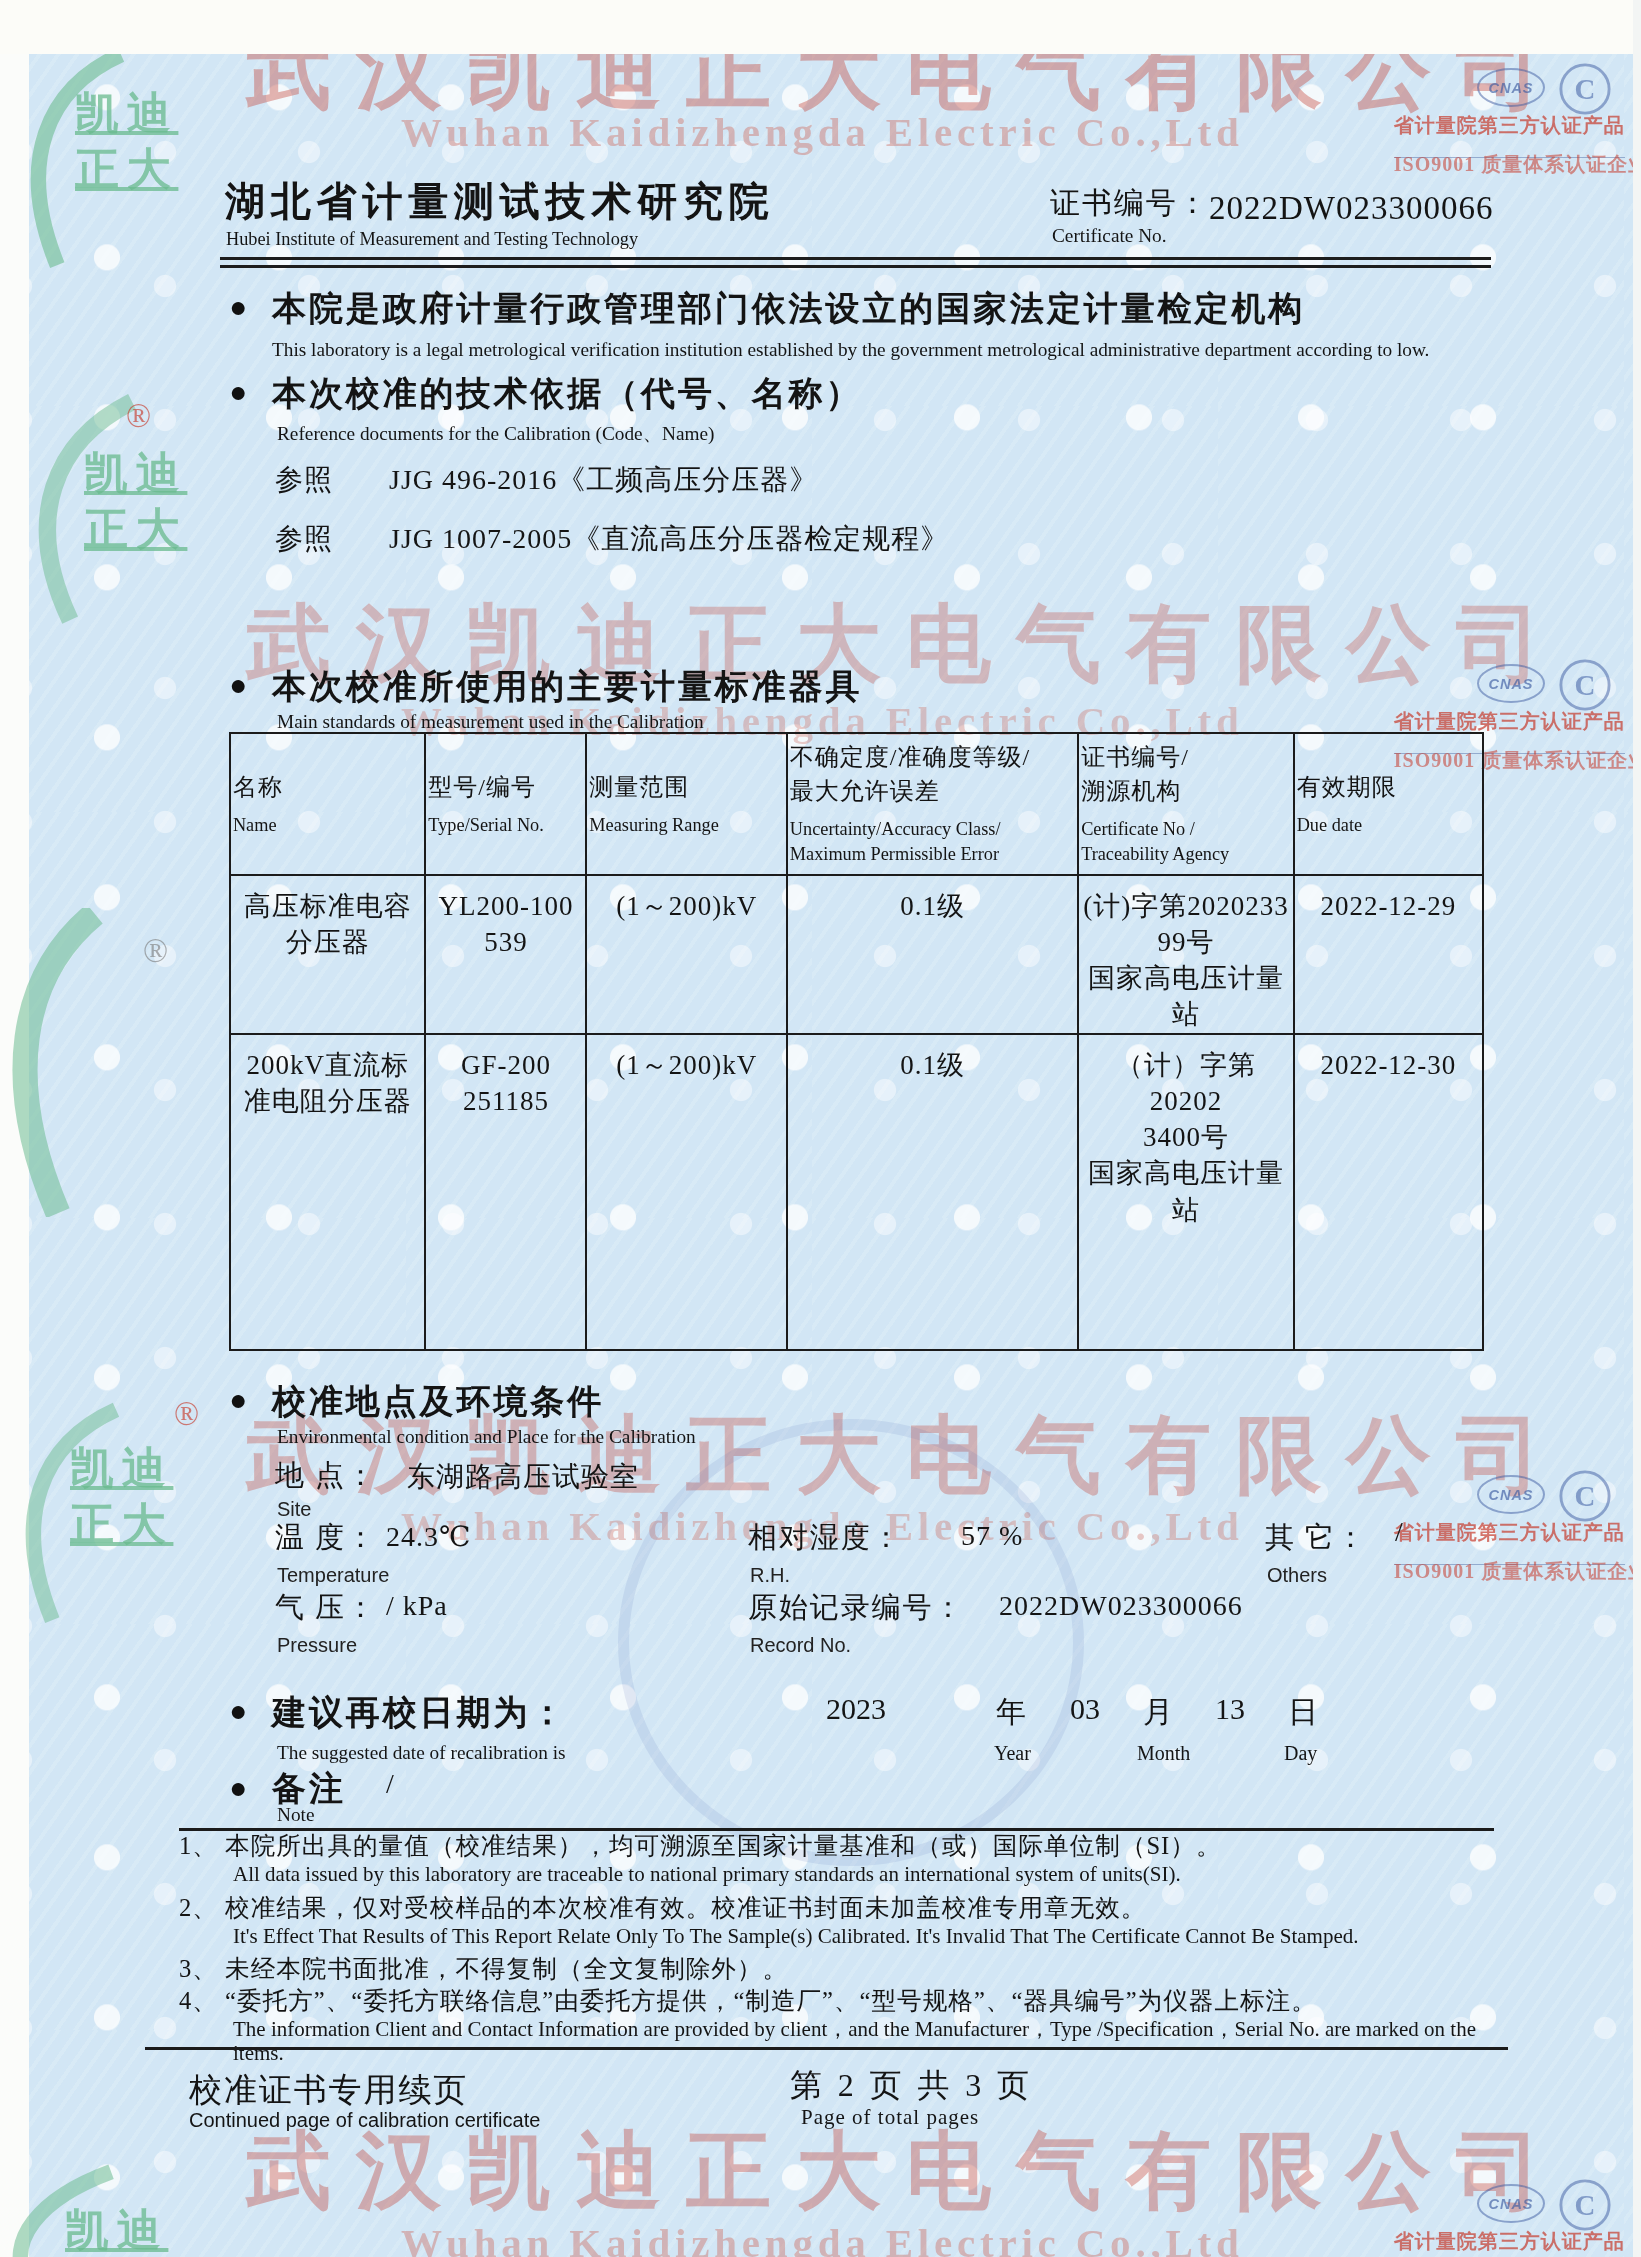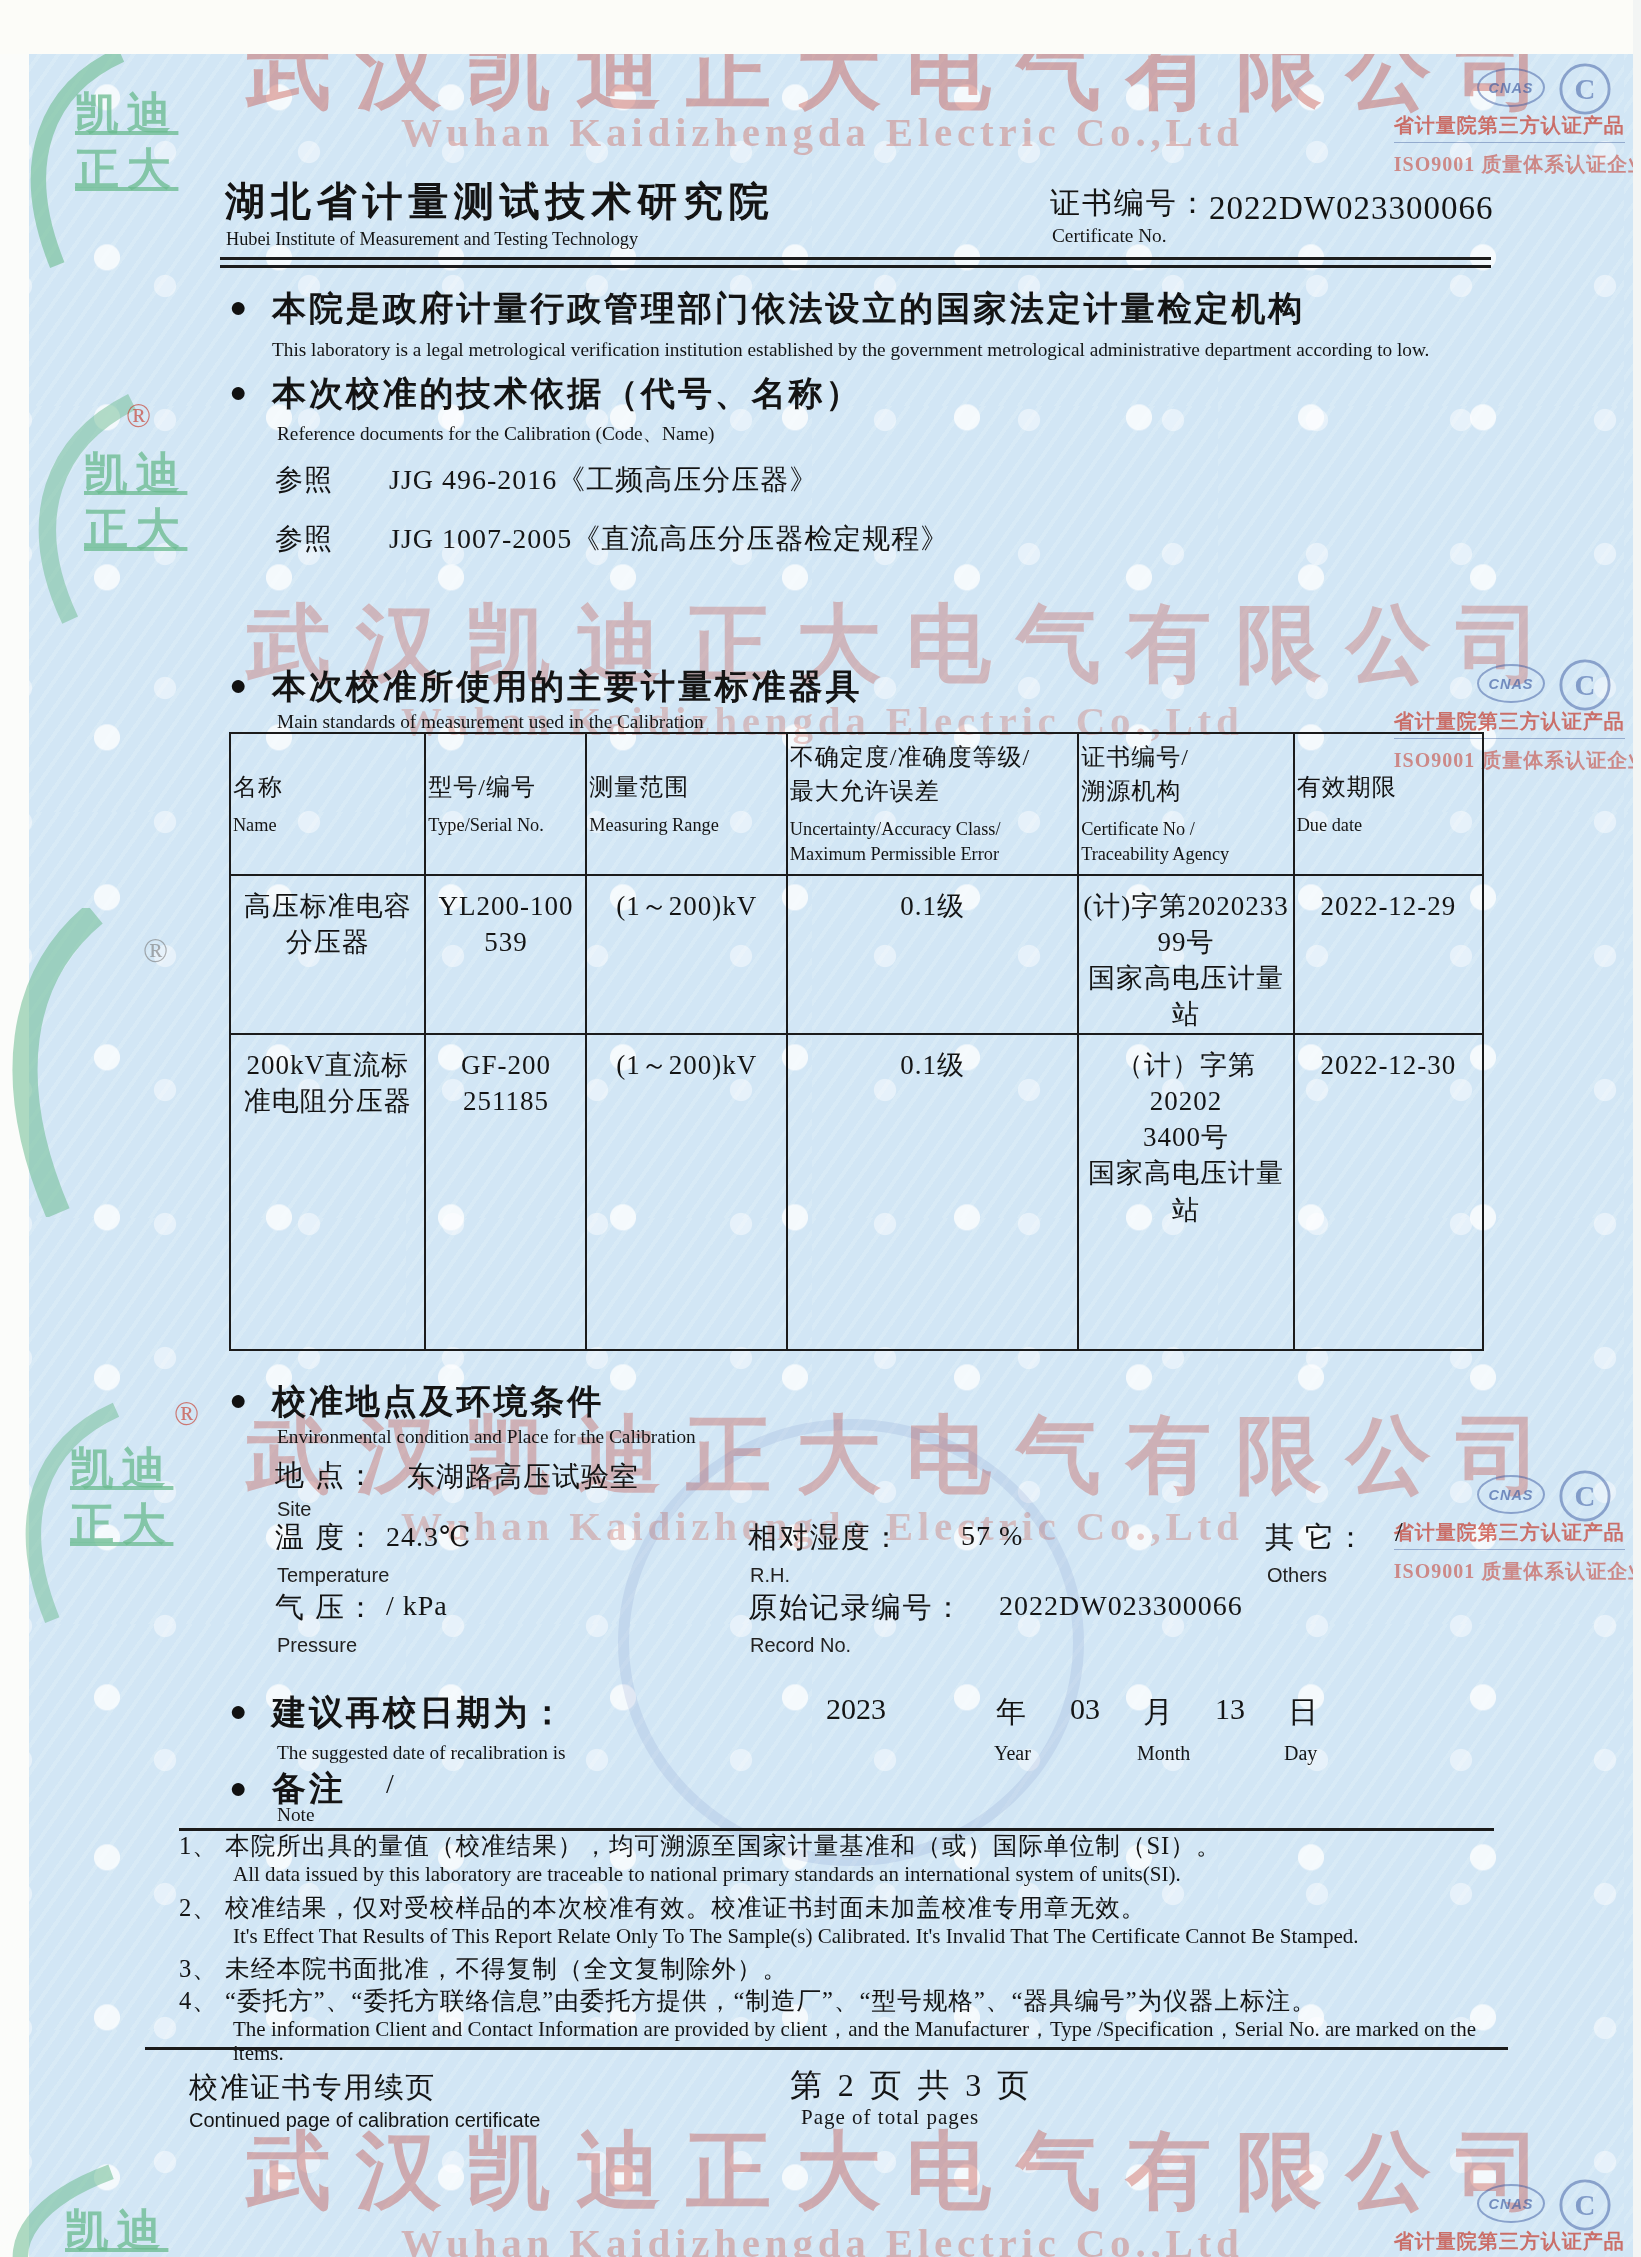--- a/index.html
+++ b/index.html
@@ -29,21 +29,21 @@
   .logo-cn.l1{top:31px;} .logo-cn.l2{top:87px;}
   .reg-mark{position:absolute;font-size:33px;color:rgba(200,60,45,.65);}
   .swoosh{position:absolute;left:-27px;top:-5.8px;}
   
   .badge-group{left:1388px;width:253px;height:126px;z-index:1;}
   .cnas-oval{position:absolute;left:89px;top:0;width:64px;height:35px;border:2.9px solid rgba(62,92,162,.5);
     border-radius:50%;display:flex;align-items:center;justify-content:center;
     font:italic bold 14.5px "Liberation Sans",sans-serif;color:rgba(62,92,162,.65);letter-spacing:1px;}
   .cqc-circle{position:absolute;left:170px;top:-5.8px;}
   .cert-l1{position:absolute;left:5.8px;top:44px;font-size:20px;font-weight:bold;letter-spacing:1px;
-    color:rgba(198,58,44,.7);border-bottom:1.9px solid rgba(70,100,160,.45);padding-bottom:3px;white-space:nowrap;}
+    color:rgba(198,58,44,.7);border-bottom:1.9px solid rgba(70,100,160,.45);padding-bottom:18px;white-space:nowrap;}
   .cert-l2{position:absolute;left:5.8px;top:83px;font-size:20px;font-weight:bold;letter-spacing:1px;
     color:rgba(198,58,44,.55);white-space:nowrap;}
   .stamp{left:618px;top:1419px;width:444px;height:425px;border:11.6px solid rgba(80,110,180,.12);
     border-radius:50%;z-index:1;}
   .inst-cn{left:225px;top:174px;font-size:40px;font-weight:bold;letter-spacing:5.8px;z-index:2;}
   .inst-en{left:226px;top:229px;font-size:18.3px;z-index:2;}
   .certno-label{left:1050px;top:183px;font-size:30px;letter-spacing:1.9px;z-index:2;}
   .certno-en{left:1052px;top:225px;font-size:19.3px;z-index:2;}
   .certno-val{left:1209px;top:190px;font-size:33px;letter-spacing:1px;z-index:2;}
   .rule-double{left:220px;top:257px;width:1271px;height:4.8px;border-top:3.9px solid #1d1d1d;
@@ -67,21 +67,21 @@
 
   .env-label{font-size:29px;letter-spacing:1.9px;z-index:2;white-space:nowrap;}
   .env-value{font-size:28px;letter-spacing:1px;z-index:2;white-space:nowrap;}
   .env-en{font-size:20px;font-family:"Liberation Sans",sans-serif;color:#222;z-index:2;white-space:nowrap;}
   .date-num{font-size:30px;z-index:2;} .date-cn{font-size:30px;z-index:2;}
   .date-en{font-size:20px;z-index:2;}
   .rule-single{height:0;border-top:3.4px solid #1b1b1b;z-index:2;}
   .notes{left:179px;top:1832px;width:1323px;z-index:2;position:absolute;}
   .note-cn{font-size:24.6px;line-height:1.12;letter-spacing:1px;margin:0 0 3.9px 0;}
   .note-en{font-size:21px;line-height:1.12;margin:0 0 6.8px 54px;}
-  .footer-cn{font-size:29px;letter-spacing:1.9px;z-index:2;white-space:nowrap;}
+  .footer-cn{font-size:33px;letter-spacing:1.9px;z-index:2;white-space:nowrap;}
   .footer-en{font-size:20px;font-family:"Liberation Sans",sans-serif;z-index:2;white-space:nowrap;}
   .footer-page-cn{font-size:32px;letter-spacing:3.9px;z-index:2;white-space:nowrap;}
   .footer-page-en{font-size:21px;letter-spacing:1px;z-index:2;white-space:nowrap;}
 </style>
 </head>
 <body>
 
 <div class="page">
 
   <div class="abs band-left"></div>

